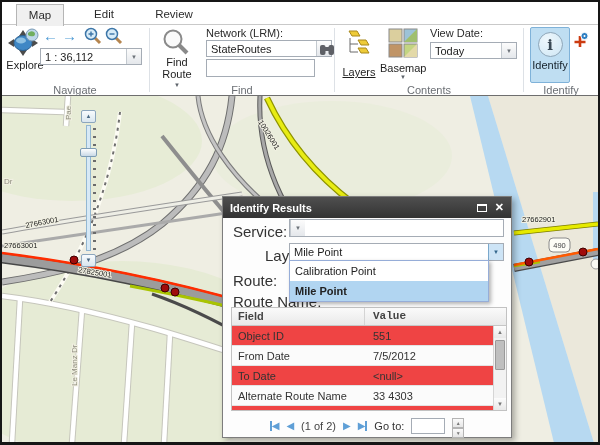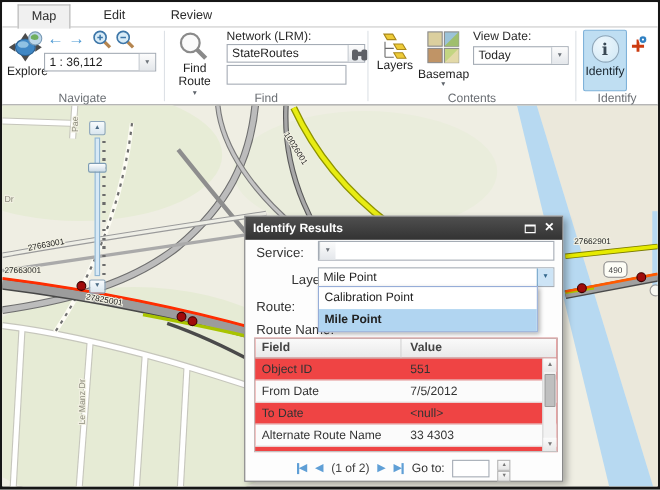--- a/index.html
+++ b/index.html
@@ -53,34 +53,34 @@
                background:linear-gradient(#fefefe,#c9d9e6); border:1px solid #7d9cb4; }
 
   
   .dlg { position:absolute; left:220px; top:194px; width:290px; height:242px; background:#fdfdfd;
          border:1px solid #7d7d7d; box-shadow:3px 3px 6px rgba(0,0,0,.3); }
   .dlg-title { height:21px; background:linear-gradient(#4f4f4f,#333); color:#fff; font-weight:bold;
                font-size:11px; display:flex; align-items:center; padding:0 7px; }
   .dlg-title .sp { flex:1; }
   .tb-max { width:10px; height:8px; border:1px solid #fff; border-top-width:2px; margin-right:8px; }
   .tb-close { color:#fff; font-size:11px; line-height:11px; }
-  .fldlbl { position:absolute; left:10px; font-size:12px; color:#333; }
+  .fldlbl { position:absolute; left:10px; font-size:15px; color:#333; }
   .dcombo { left:66px; width:215px; height:18px; }
   .dcombo.layer .cbtn { background:#cde4f6; border-left-color:#7aa8cc; color:#33668c; }
   .ddlist { position:absolute; left:66px; top:63px; width:200px; background:#fff;
             border:1px solid #96add8; box-shadow:2px 2px 4px rgba(0,0,0,.3); z-index:6; }
   .dditem { height:20px; line-height:20px; padding-left:5px; font-size:11px; color:#222; }
   .dditem.sel { background:#b1d5f1; font-weight:bold; }
 
   .dtable { position:absolute; left:8px; top:110px; width:276px; height:104px;
             border:1px solid #c2c2c2; background:#ef4444; overflow:hidden; }
   .thead { display:flex; height:18px; background:linear-gradient(#fafafa,#e9e9e9);
            border-bottom:1px solid #c6c6c6; font-weight:bold; font-size:11px; color:#444; }
   .th1 { width:133px; padding:2px 0 0 6px; border-right:1px solid #d4d4d4; }
-  .th2 { flex:1; padding:2px 0 0 8px; }
+  .th2 { flex:1; padding:2px 0 0 8px;font-family:Liberation Mono, monospace; }
   .trow { display:flex; height:20px; font-size:11px; color:#333; border-bottom:1px solid #e3e3e3; }
   .trow:nth-child(odd) { background:#fbfbfb; }
   .td1 { width:133px; padding:4px 0 0 6px; }
   .td2 { flex:1; padding:4px 0 0 8px; }
   .tsb { position:absolute; right:0; top:18px; bottom:0; width:13px; background:#f2f2f2;
          border-left:1px solid #d5d5d5; }
   .tsb .a { position:absolute; left:0; width:12px; height:12px; font-size:6px; color:#777;
             text-align:center; line-height:12px; background:linear-gradient(#fcfcfc,#e8e8e8); }
   .tsb .thumb { position:absolute; left:1px; top:14px; width:10px; height:30px; background:#bfbfbf;
                 border:1px solid #9a9a9a; border-radius:1px; }
@@ -168,21 +168,21 @@
     </div>
     <div class="vsep" style="left:332px;"></div>
 
     <div>
       <svg style="position:absolute;left:342px;top:26px;" width="30" height="32">
         <path d="M6,24 V10 M6,16 H14 M6,24 H14" stroke="#6b6b6b" fill="none"></path>
         <polygon points="5,3 13,3 16,8 8,8" fill="#eecb38" stroke="#a8881c"></polygon>
         <polygon points="14,12 22,12 25,17 17,17" fill="#eecb38" stroke="#a8881c"></polygon>
         <polygon points="14,20 22,20 25,25 17,25" fill="#eecb38" stroke="#a8881c"></polygon>
       </svg>
-      <div class="btnlabel" style="left:336px;top:52px;width:42px;">Layers</div>
+      <div class="btnlabel" style="left:336px;top:64px;width:42px;text-decoration:underline;">Layers</div>
       <svg style="position:absolute;left:386px;top:26px;" width="30" height="30">
         <rect x="1" y="1" width="13" height="13" fill="#dbcf9e" stroke="#8a8a8a"></rect>
         <rect x="16" y="1" width="13" height="13" fill="#9cc3d8" stroke="#8a8a8a"></rect>
         <path d="M16,14 L29,1 V14 Z" fill="#9fbf6e"></path>
         <rect x="1" y="16" width="13" height="13" fill="#c09466" stroke="#8a8a8a"></rect>
         <rect x="16" y="16" width="13" height="13" fill="#c3d582" stroke="#8a8a8a"></rect>
         <path d="M16,29 L29,16 V29 Z" fill="#e3d9a8"></path>
       </svg>
       <div class="btnlabel" style="left:378px;top:60px;width:46px;">Basemap</div>
       <div class="caret" style="left:398px;top:72px;">▼</div>

